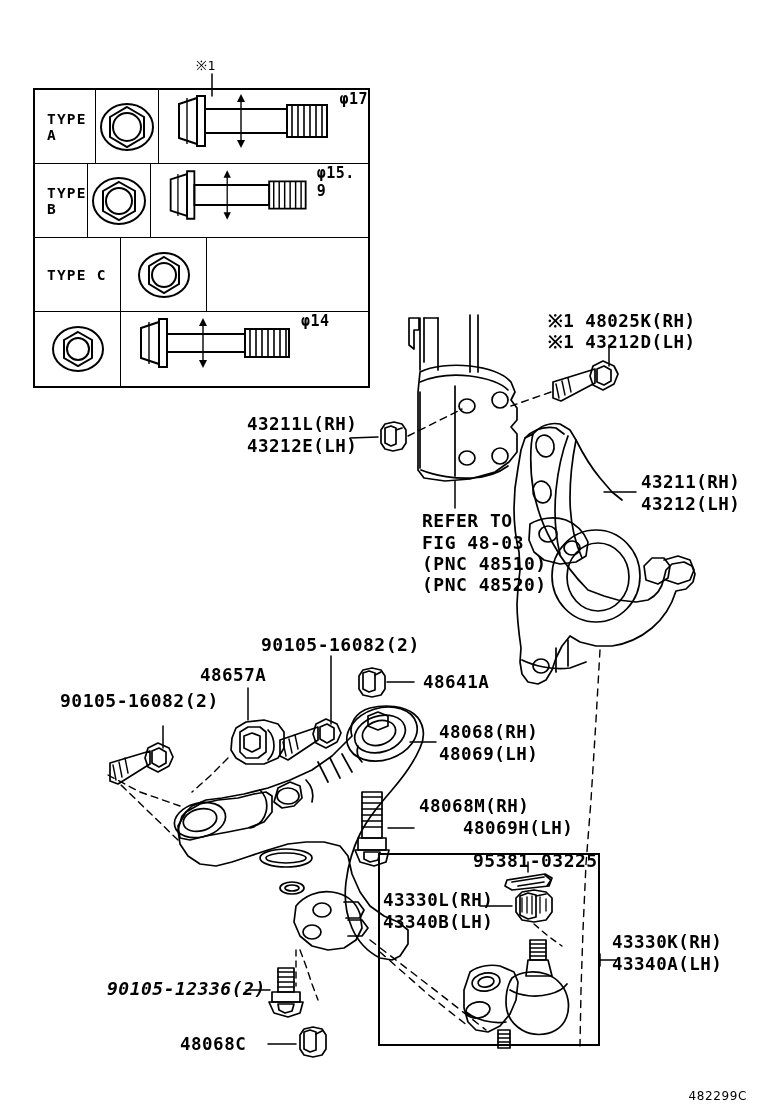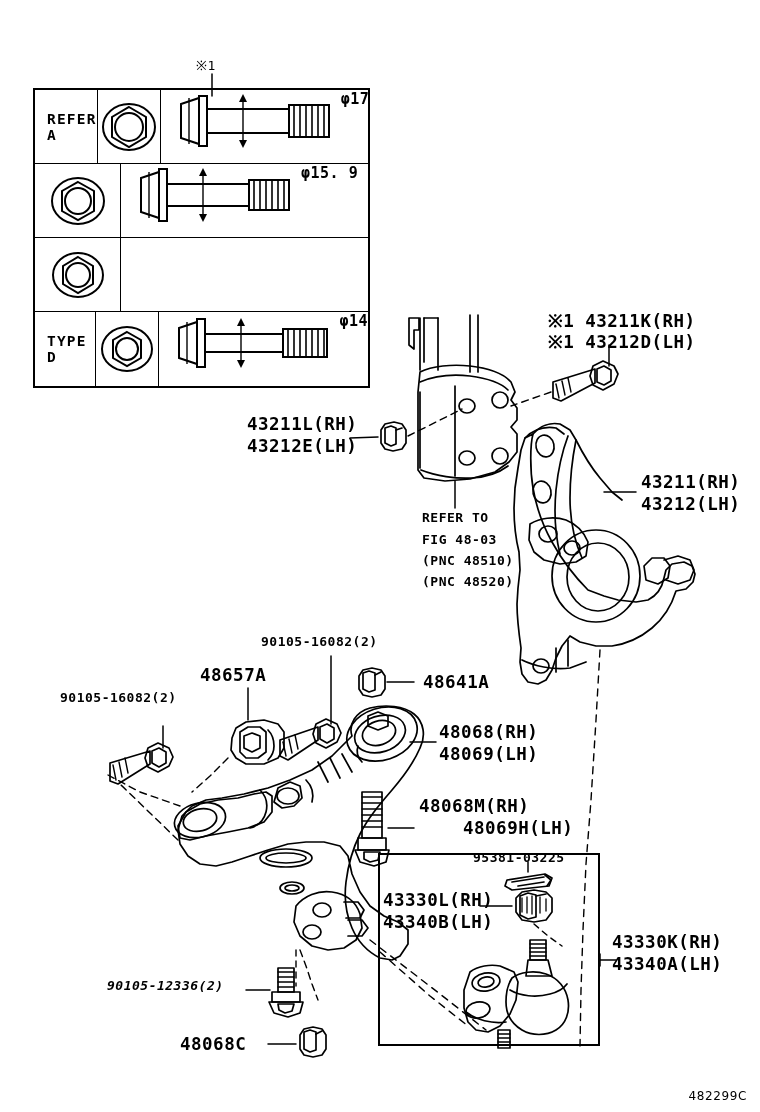--- a/index.html
+++ b/index.html
@@ -20,21 +20,21 @@
   .lbl {
     position: absolute;
     font-family: "DejaVu Sans Mono", "Liberation Mono", monospace;
     font-weight: bold;
     color: #000;
     white-space: pre;
     letter-spacing: 0.5px;
     line-height: 1.22;
   }
   .lbl.s18 { font-size: 17.5px; }
-  .lbl.s17 { font-size: 13px; }
+  .lbl.s17 { font-size: 18px; }
   .lbl.mark { font-size: 13px; font-weight: normal; }
 
   
   #variant-table {
     position: absolute;
     left: 33px;
     top: 88px;
     width: 337px;
     height: 300px;
     border: 2px solid #000;
@@ -115,21 +115,21 @@
 </head>
 <body>
 
 <div id="page">
 
   <div class="lbl mark" style="left:196px; top:58px;">※1</div>
 
   <div id="variant-table">
 
     <div class="vt-row">
-      <div class="vt-name">REFER A</div>
+      <div class="vt-name">TYPE A</div>
       <div class="vt-head">
         <svg width="62" height="58" viewBox="0 0 62 58" class="bolt-svg">
           <ellipse cx="31" cy="29" rx="26" ry="23" fill="none" stroke="#000" stroke-width="2"></ellipse>
           <polygon points="31,9 48,19 48,39 31,49 14,39 14,19" fill="none" stroke="#000" stroke-width="2"></polygon>
           <circle cx="31" cy="29" r="14" fill="none" stroke="#000" stroke-width="2"></circle>
         </svg>
       </div>
       <div class="vt-side">
         <svg width="160" height="62" viewBox="0 0 160 62" class="bolt-svg">
           <path d="M4,14 L4,48 L22,54 L22,8 Z" fill="none" stroke="#000" stroke-width="2"></path>
@@ -147,20 +147,21 @@
           </g>
           <line x1="66" y1="6" x2="66" y2="56" stroke="#000" stroke-width="1.4"></line>
           <path d="M62,12 L66,4 L70,12 Z" fill="#000"></path>
           <path d="M62,50 L66,58 L70,50 Z" fill="#000"></path>
         </svg>
         <span class="dim">φ17</span>
       </div>
     </div>
 
     <div class="vt-row">
+      <div class="vt-name">TYPE B</div>
       <div class="vt-head">
         <svg width="62" height="58" viewBox="0 0 62 58" class="bolt-svg">
           <ellipse cx="31" cy="29" rx="26" ry="23" fill="none" stroke="#000" stroke-width="2"></ellipse>
           <polygon points="31,10 47,19 47,39 31,48 15,39 15,19" fill="none" stroke="#000" stroke-width="2"></polygon>
           <circle cx="31" cy="29" r="13" fill="none" stroke="#000" stroke-width="2"></circle>
         </svg>
       </div>
       <div class="vt-side">
         <svg width="160" height="62" viewBox="0 0 160 62" class="bolt-svg">
           <path d="M4,14 L4,48 L22,54 L22,8 Z" fill="none" stroke="#000" stroke-width="2"></path>
@@ -178,31 +179,31 @@
           </g>
           <line x1="66" y1="6" x2="66" y2="56" stroke="#000" stroke-width="1.4"></line>
           <path d="M62,12 L66,4 L70,12 Z" fill="#000"></path>
           <path d="M62,50 L66,58 L70,50 Z" fill="#000"></path>
         </svg>
         <span class="dim">φ15. 9</span>
       </div>
     </div>
 
     <div class="vt-row">
+      <div class="vt-name">TYPE C</div>
       <div class="vt-head">
         <svg width="62" height="58" viewBox="0 0 62 58" class="bolt-svg">
           <ellipse cx="31" cy="29" rx="25" ry="22" fill="none" stroke="#000" stroke-width="2"></ellipse>
           <polygon points="31,11 46,20 46,38 31,47 16,38 16,20" fill="none" stroke="#000" stroke-width="2"></polygon>
           <circle cx="31" cy="29" r="12" fill="none" stroke="#000" stroke-width="2"></circle>
         </svg>
       </div>
     </div>
 
     <div class="vt-row">
-      <div class="vt-name">TYPE D</div>
       <div class="vt-head">
         <svg width="62" height="58" viewBox="0 0 62 58" class="bolt-svg">
           <ellipse cx="31" cy="29" rx="25" ry="22" fill="none" stroke="#000" stroke-width="2"></ellipse>
           <polygon points="31,12 45,20 45,38 31,46 17,38 17,20" fill="none" stroke="#000" stroke-width="2"></polygon>
           <circle cx="31" cy="29" r="11" fill="none" stroke="#000" stroke-width="2"></circle>
         </svg>
       </div>
       <div class="vt-side">
         <svg width="160" height="62" viewBox="0 0 160 62" class="bolt-svg">
           <path d="M4,16 L4,46 L22,52 L22,10 Z" fill="none" stroke="#000" stroke-width="2"></path>
@@ -527,21 +528,21 @@
       <line x1="600" y1="960" x2="616" y2="960" stroke-width="1.5"></line>
       <line x1="600" y1="954" x2="600" y2="966" stroke-width="1.5"></line>
 
       <path d="M380,952 L430,996 L468,1026" stroke-width="1.4" stroke-dasharray="7,6"></path>
 
     </g>
   </svg>
 
   <div id="inset-box"></div>
 
-  <div class="lbl s18" style="left:548px; top:311px;">※1 43211K(RH)</div>
+  <div class="lbl s18" style="left:548px; top:311px;">※1 48025K(RH)</div>
   <div class="lbl s18" style="left:548px; top:332px;">※1 43212D(LH)</div>
 
   <div class="lbl s18" style="left:247px; top:414px;">43211L(RH)</div>
   <div class="lbl s18" style="left:247px; top:436px;">43212E(LH)</div>
 
   <div class="lbl s18" style="left:641px; top:472px;">43211(RH)</div>
   <div class="lbl s18" style="left:641px; top:494px;">43212(LH)</div>
 
   <div class="lbl s17" style="left:422px; top:510px;">REFER TO</div>
   <div class="lbl s17" style="left:422px; top:532px;">FIG 48-03</div>

